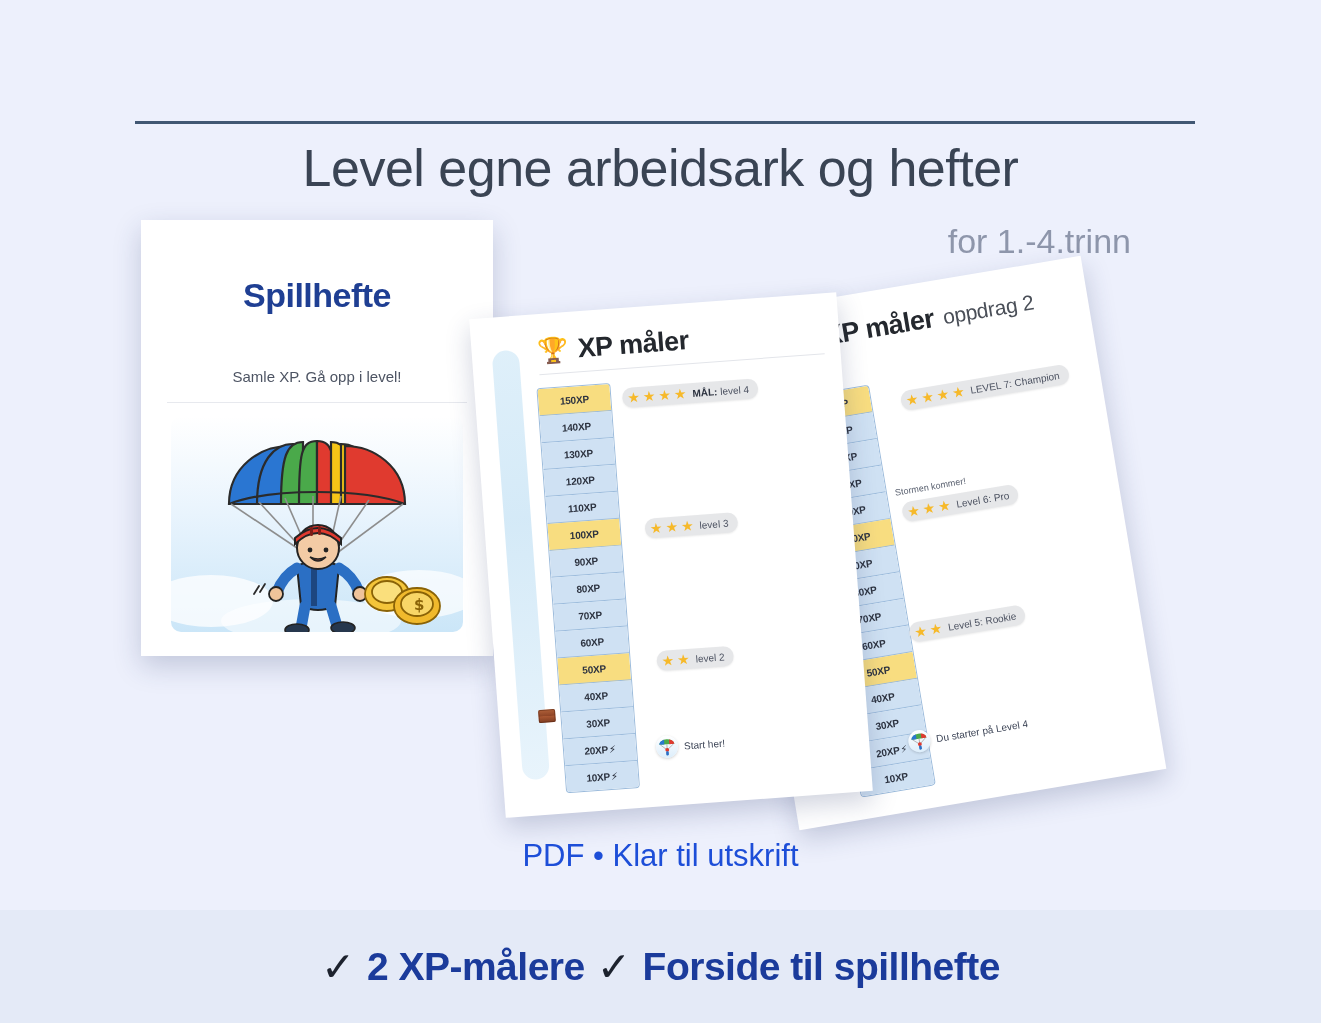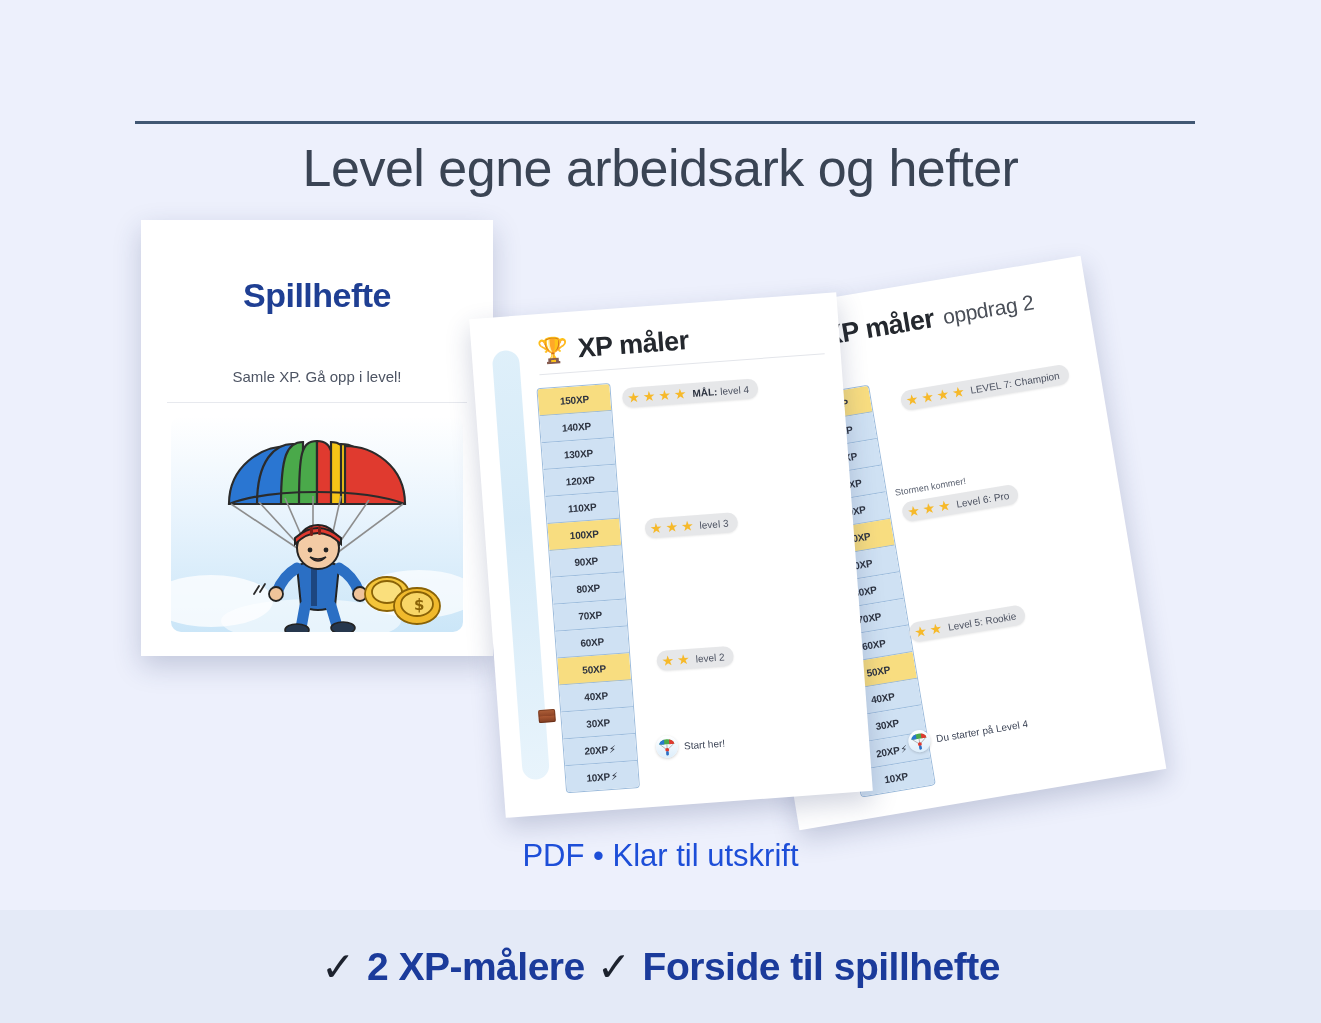--- a/index.html
+++ b/index.html
@@ -148,20 +148,21 @@
   }
   .chk{color:#1c222e;font-size:41px;font-weight:bold;}
 </style>
 </head>
 <body>
 
 <div class="stage">
 
   <div class="hdr-rule"></div>
   <div class="hdr-sub">Level egne arbeidsark og hefter</div>
+  <div class="hdr-grade">for 1.-4.trinn</div>
 
   <div class="sheet" id="cover">
     <div class="cover-title">Spillhefte</div>
     <div class="cover-tag">Samle XP. Gå opp i level!</div>
     <div class="cover-divider"></div>
 
     <div class="cover-img">
       <svg viewBox="0 0 292 216" xmlns="http://www.w3.org/2000/svg">
 
         <ellipse cx="40" cy="185" rx="62" ry="26" fill="#ffffff" opacity=".75"></ellipse>

